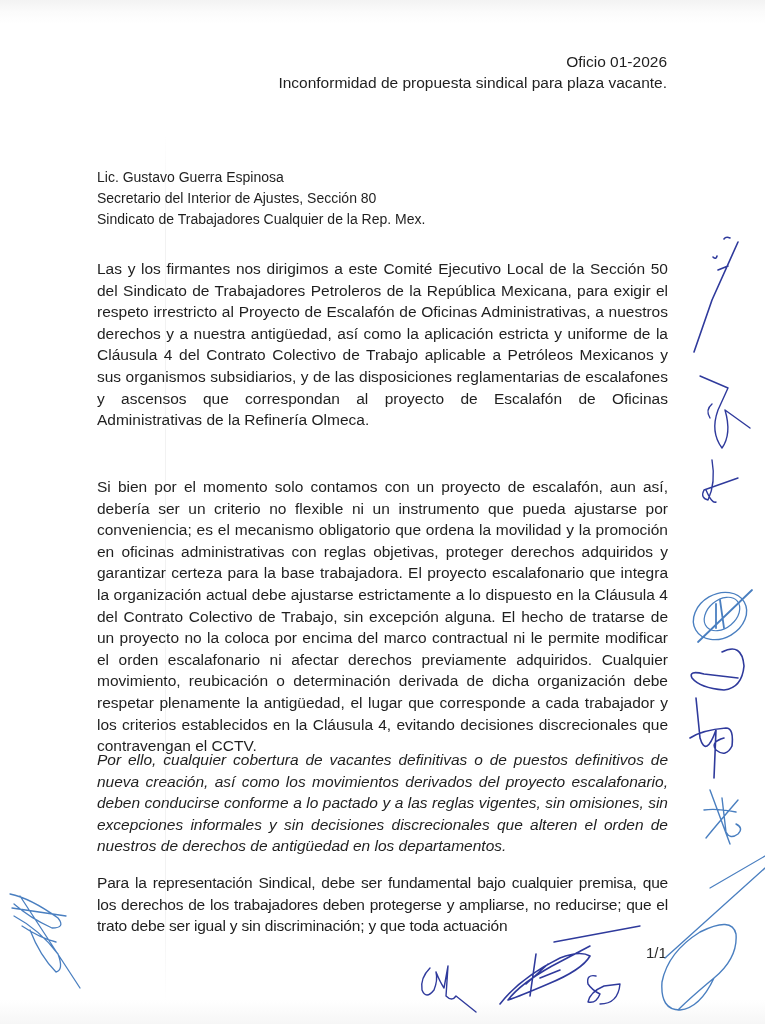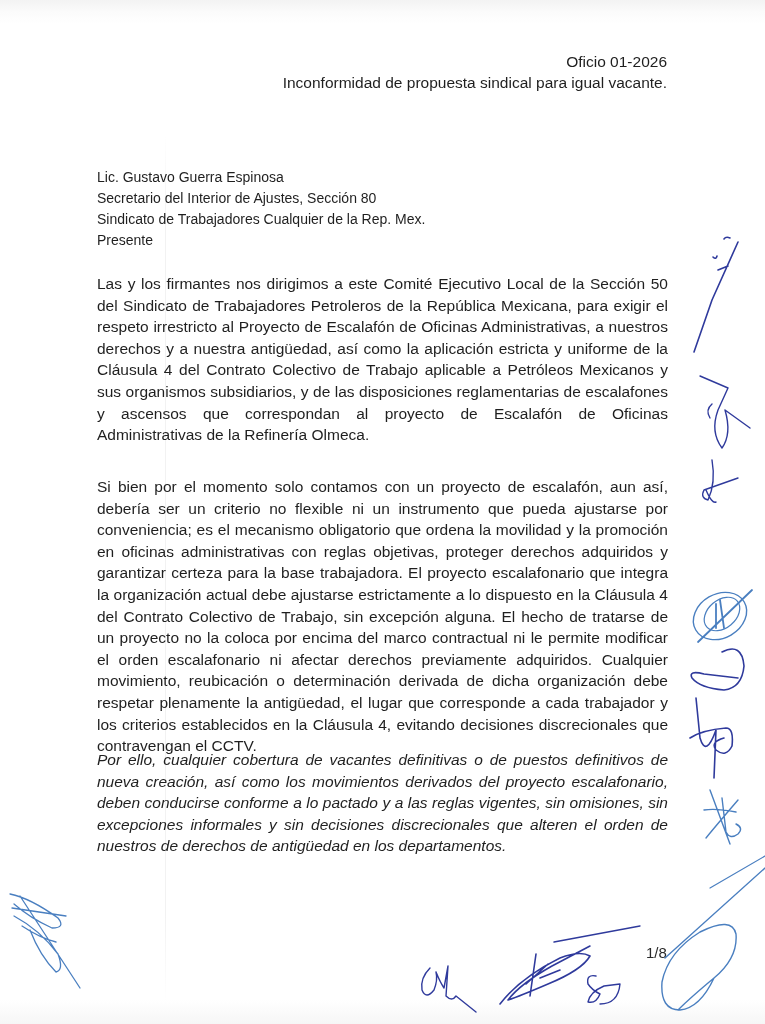--- a/index.html
+++ b/index.html
@@ -53,21 +53,21 @@
     .body-text {
       position: absolute;
       left: 97px;
       width: 571px;
       font-size: 15.5px;
       line-height: 21.6px;
       text-align: justify;
       text-align-last: left;
       hyphens: none;
     }
-    .p1 { top: 235px; }
+    .p1 { top: 220px; }
     .p2 { top: 438px; }
     .p3 { top: 711px; font-style: italic; }
     .p4 { top: 834px; font-family: "Liberation Sans Narrow", "Liberation Sans", sans-serif; letter-spacing: -0.2px; }
 
     .page-number {
       position: absolute;
       left: 646px;
       top: 905px;
       font-size: 15px;
       line-height: 20px;
@@ -86,34 +86,34 @@
       stroke-linejoin: round;
     }
   </style>
 </head>
 <body>
 
 <div class="page">
   <div class="fold-line"></div>
 
   <div class="hdr-block" style="top:13px;">Oficio 01-2026</div>
-  <div class="hdr-block" style="top:34px;">Inconformidad de propuesta sindical para igual vacante.</div>
+  <div class="hdr-block" style="top:34px;">Inconformidad de propuesta sindical para plaza vacante.</div>
 
   <div class="recipient">
     <div>Lic. Gustavo Guerra Espinosa</div>
     <div>Secretario del Interior de Ajustes, Sección 80</div>
     <div>Sindicato de Trabajadores Cualquier de la Rep. Mex.</div>
-    <div>Presente</div>
   </div>
 
   <p class="body-text p1" style="margin:0;">Las y los firmantes nos dirigimos a este Comité Ejecutivo Local de la Sección 50 del Sindicato de Trabajadores Petroleros de la República Mexicana, para exigir el respeto irrestricto al Proyecto de Escalafón de Oficinas Administrativas, a nuestros derechos y a nuestra antigüedad, así como la aplicación estricta y uniforme de la Cláusula 4 del Contrato Colectivo de Trabajo aplicable a Petróleos Mexicanos y sus organismos subsidiarios, y de las disposiciones reglamentarias de escalafones y ascensos que correspondan al proyecto de Escalafón de Oficinas Administrativas de la Refinería Olmeca.</p>
   <p class="body-text p2" style="margin:0;">Si bien por el momento solo contamos con un proyecto de escalafón, aun así, debería ser un criterio no flexible ni un instrumento que pueda ajustarse por conveniencia; es el mecanismo obligatorio que ordena la movilidad y la promoción en oficinas administrativas con reglas objetivas, proteger derechos adquiridos y garantizar certeza para la base trabajadora. El proyecto escalafonario que integra la organización actual debe ajustarse estrictamente a lo dispuesto en la Cláusula 4 del Contrato Colectivo de Trabajo, sin excepción alguna. El hecho de tratarse de un proyecto no la coloca por encima del marco contractual ni le permite modificar el orden escalafonario ni afectar derechos previamente adquiridos. Cualquier movimiento, reubicación o determinación derivada de dicha organización debe respetar plenamente la antigüedad, el lugar que corresponde a cada trabajador y los criterios establecidos en la Cláusula 4, evitando decisiones discrecionales que contravengan el CCTV.</p>
   <p class="body-text p3" style="margin:0;">Por ello, cualquier cobertura de vacantes definitivas o de puestos definitivos de nueva creación, así como los movimientos derivados del proyecto escalafonario, deben conducirse conforme a lo pactado y a las reglas vigentes, sin omisiones, sin excepciones informales y sin decisiones discrecionales que alteren el orden de nuestros de derechos de antigüedad en los departamentos.</p>
+  <p class="body-text p4" style="margin:0;">Para la representación Sindical, debe ser fundamental bajo cualquier premisa, que los derechos de los trabajadores deben protegerse y ampliarse, no reducirse; que el trato debe ser igual y sin discriminación; y que toda actuación</p>
 
-  <div class="page-number">1/8</div>
+  <div class="page-number">1/1</div>
 
   <svg class="signatures" viewBox="0 0 765 1024">
 
     <g class="sig-dark">
       <path d="M694 314 L712 262 L738 204 M718 232 L728 228 M713 219 Q716 222 717 218 M724 201 Q726 198 730 200" stroke-width="1.6" stroke="#2f3a9c"></path>
     </g>
 
     <g class="sig-dark">
       <path d="M700 338 L728 350 L718 372 Q710 394 722 410 Q732 396 725 372 L750 390 M712 366 Q705 372 710 380" stroke-width="1.4" stroke="#2f3a9c"></path>
     </g>

